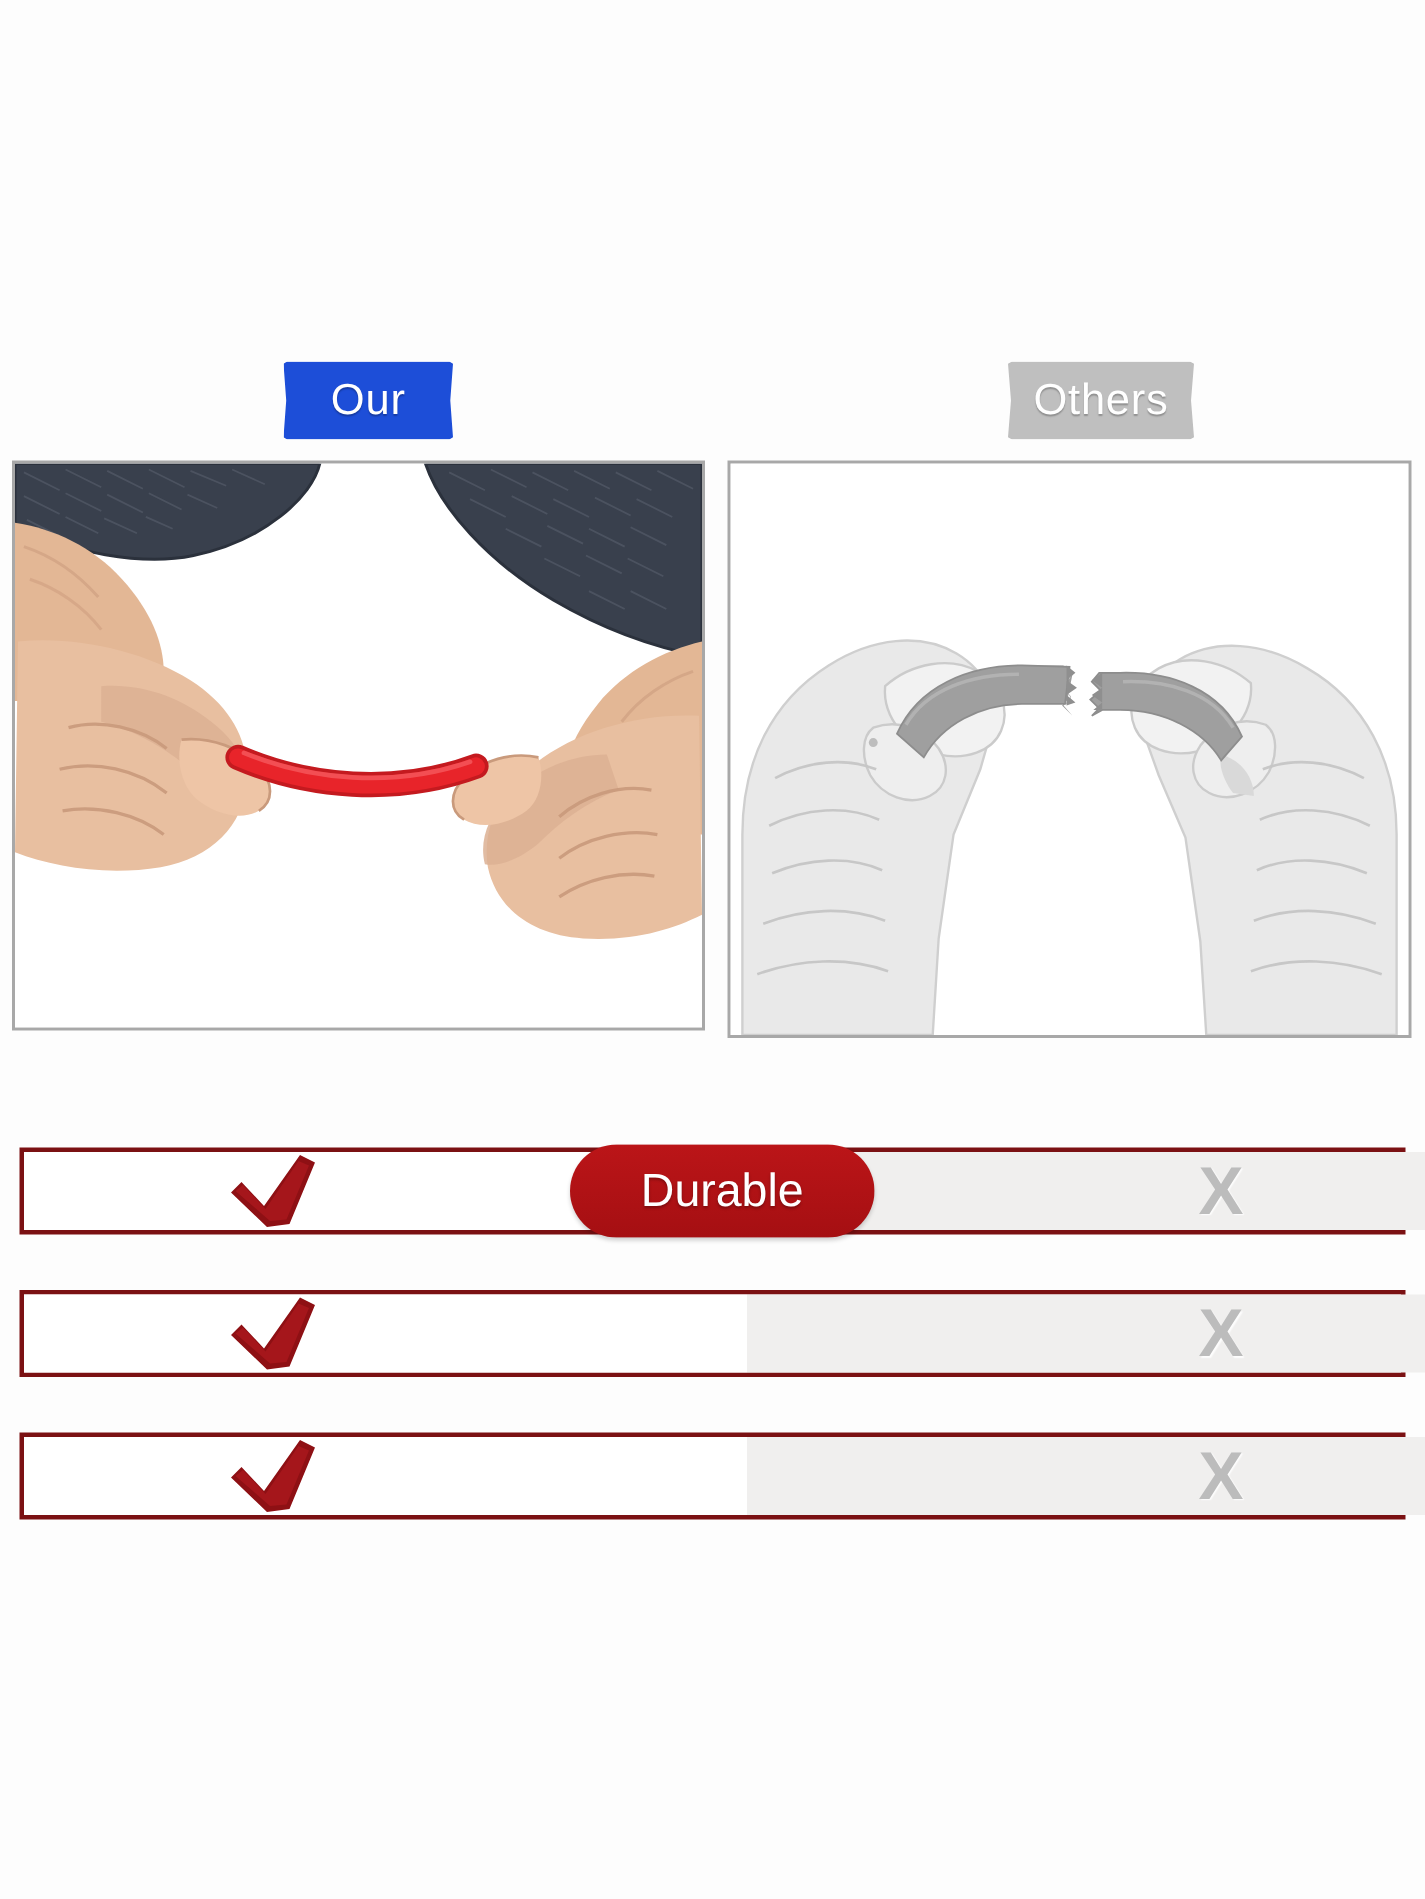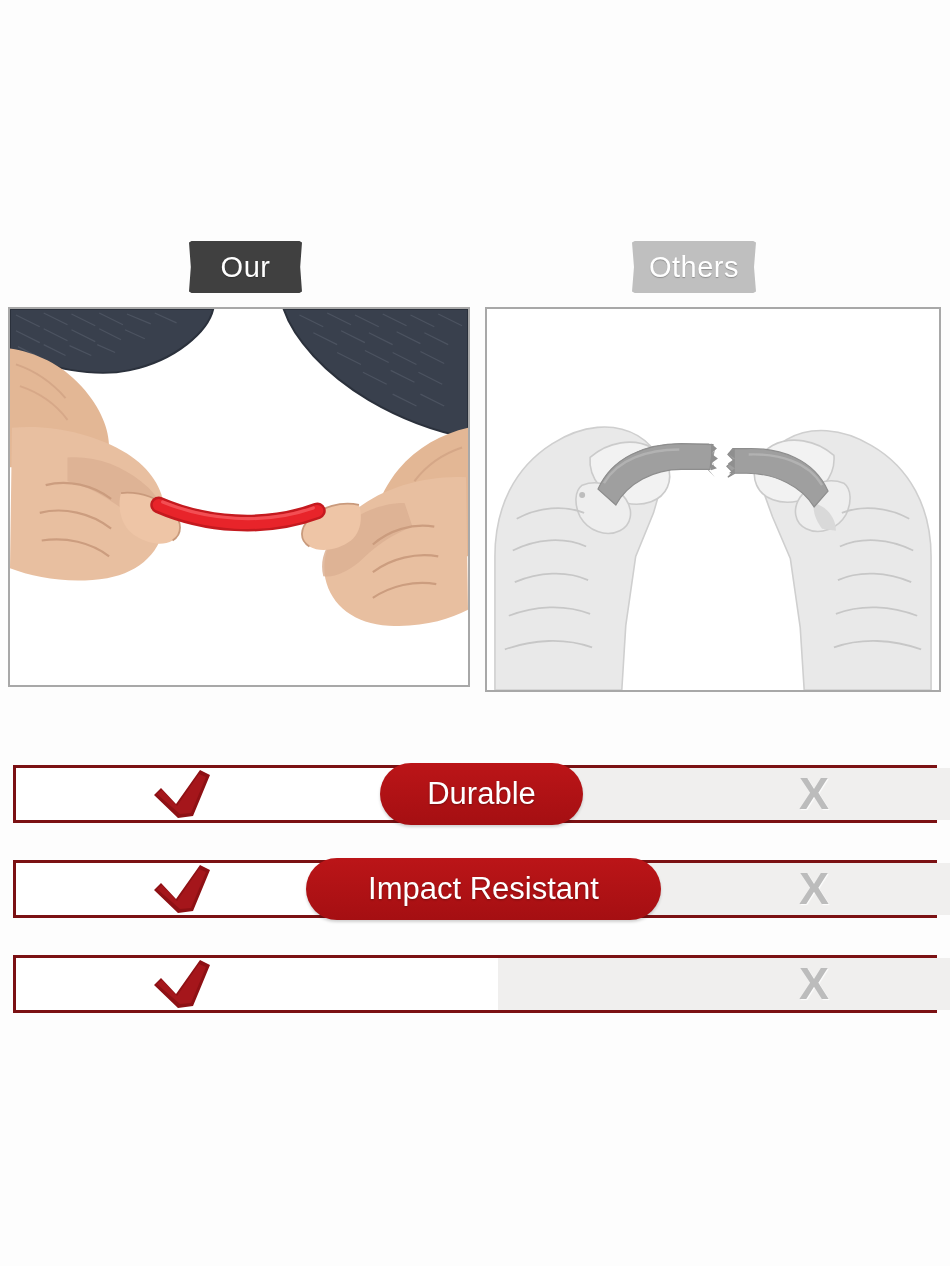--- a/index.html
+++ b/index.html
@@ -35,24 +35,24 @@
     
     clip-path: polygon(
       0% 3%, 2.2% 0%, 97.8% 0%, 100% 3%,
       98.4% 50%, 100% 97%, 97.8% 100%,
       2.2% 100%, 0% 97%, 1.6% 50%
     );
   }
   #badge-our {
     left: 189px;
     width: 113px;
-    background: #404040;
+    background: #1d4ed8;
   }
   #badge-others {
-    left: 632px;
+    left: 672px;
     width: 124px;
     background: #bfbfbf;
   }
 
   
   .panel {
     position: absolute;
     top: 307px;
     background: #ffffff;
     border: 2px solid #a8a8a8;
@@ -300,23 +300,20 @@
 </div>
 
 <div class="cmp-bar" id="bar-1">
   <div class="bar-inner">
     <div class="seg-left"></div>
     <div class="seg-right"></div>
     <svg class="check-mark" viewBox="0 0 62 52">
       <path d="M3,27 L10,20 L25,36 L49,2 L59,7 L42,48 L27,50 Z" fill="#8e1014"></path>
       <path d="M6,26 L11,22 L26,38 L48,6 L55,9 L40,45 L29,46 Z" fill="#a5161b"></path>
     </svg>
-    <div class="pill" id="pill-1">
-      <span>Impact Resistant</span>
-    </div>
     <div class="x-mark">X</div>
   </div>
 </div>
 
 <div class="cmp-bar" id="bar-2">
   <div class="bar-inner">
     <div class="seg-left"></div>
     <div class="seg-right"></div>
     <svg class="check-mark" viewBox="0 0 62 52">
       <path d="M3,27 L10,20 L25,36 L49,2 L59,7 L42,48 L27,50 Z" fill="#8e1014"></path>

